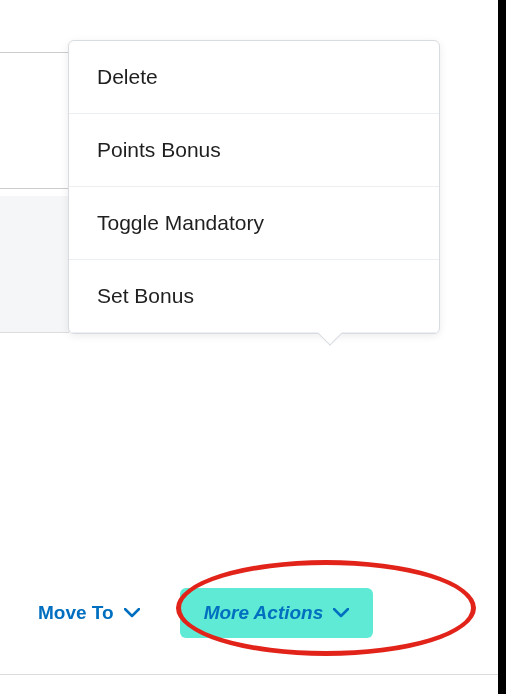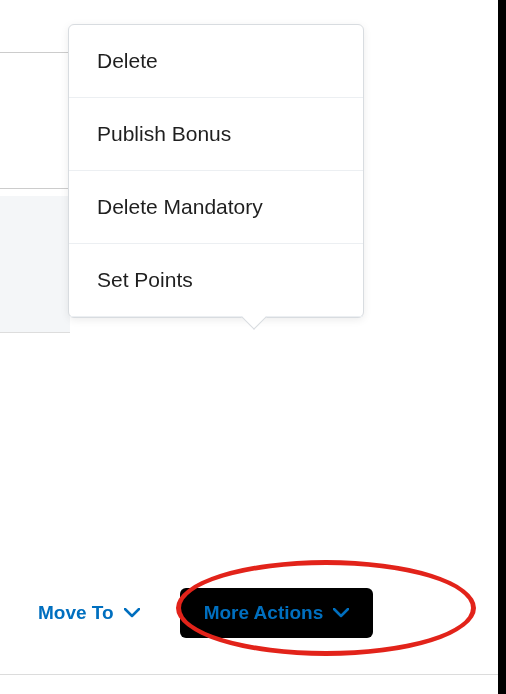--- a/index.html
+++ b/index.html
@@ -36,23 +36,23 @@
     .bottom-line {
       position: absolute;
       top: 332px;
       left: 0;
       width: 70px;
       height: 1px;
       background: #ddd;
     }
     .dropdown {
       position: absolute;
-      top: 24px;
+      top: 40px;
       left: 68px;
-      width: 296px;
+      width: 372px;
       background: #fff;
       border: 1px solid #d8dce0;
       border-radius: 6px;
       box-shadow: 0 2px 8px rgba(0,0,0,0.08);
       z-index: 10;
     }
     .dropdown-item {
       padding: 24px 28px;
       font-size: 21px;
       color: #1f1f1f;
@@ -91,23 +91,24 @@
       color: #006fbf;
       padding: 12px 20px;
       cursor: pointer;
       border-radius: 6px;
     }
     .tb-btn.moveto {
       margin-left: 18px;
     }
     .tb-btn.more-actions {
       margin-left: 20px;
-      background: #000000;
+      background: #5eead4;
       padding: 14px 24px;
       position: relative;
+      font-style: italic;
     }
     .chevron {
       width: 16px;
       height: 10px;
     }
     .highlight-ellipse {
       position: absolute;
       top: 560px;
       left: 176px;
       width: 300px;
@@ -139,27 +140,27 @@
 
 <div class="bg-lines"></div>
 <div class="bg-area"></div>
 <div class="bottom-line"></div>
 
 <div class="dropdown">
   <div class="dropdown-item">
     <span>Delete</span>
   </div>
   <div class="dropdown-item">
-    <span>Publish Bonus</span>
+    <span>Points Bonus</span>
   </div>
   <div class="dropdown-item">
-    <span>Delete Mandatory</span>
+    <span>Toggle Mandatory</span>
   </div>
   <div class="dropdown-item">
-    <span>Set Points</span>
+    <span>Set Bonus</span>
   </div>
   <div class="dropdown-pointer"></div>
 </div>
 
 <div class="highlight-ellipse"></div>
 
 <div class="toolbar">
   <div class="tb-btn moveto">
     <span>Move To</span>
     <svg class="chevron" viewBox="0 0 16 10">

